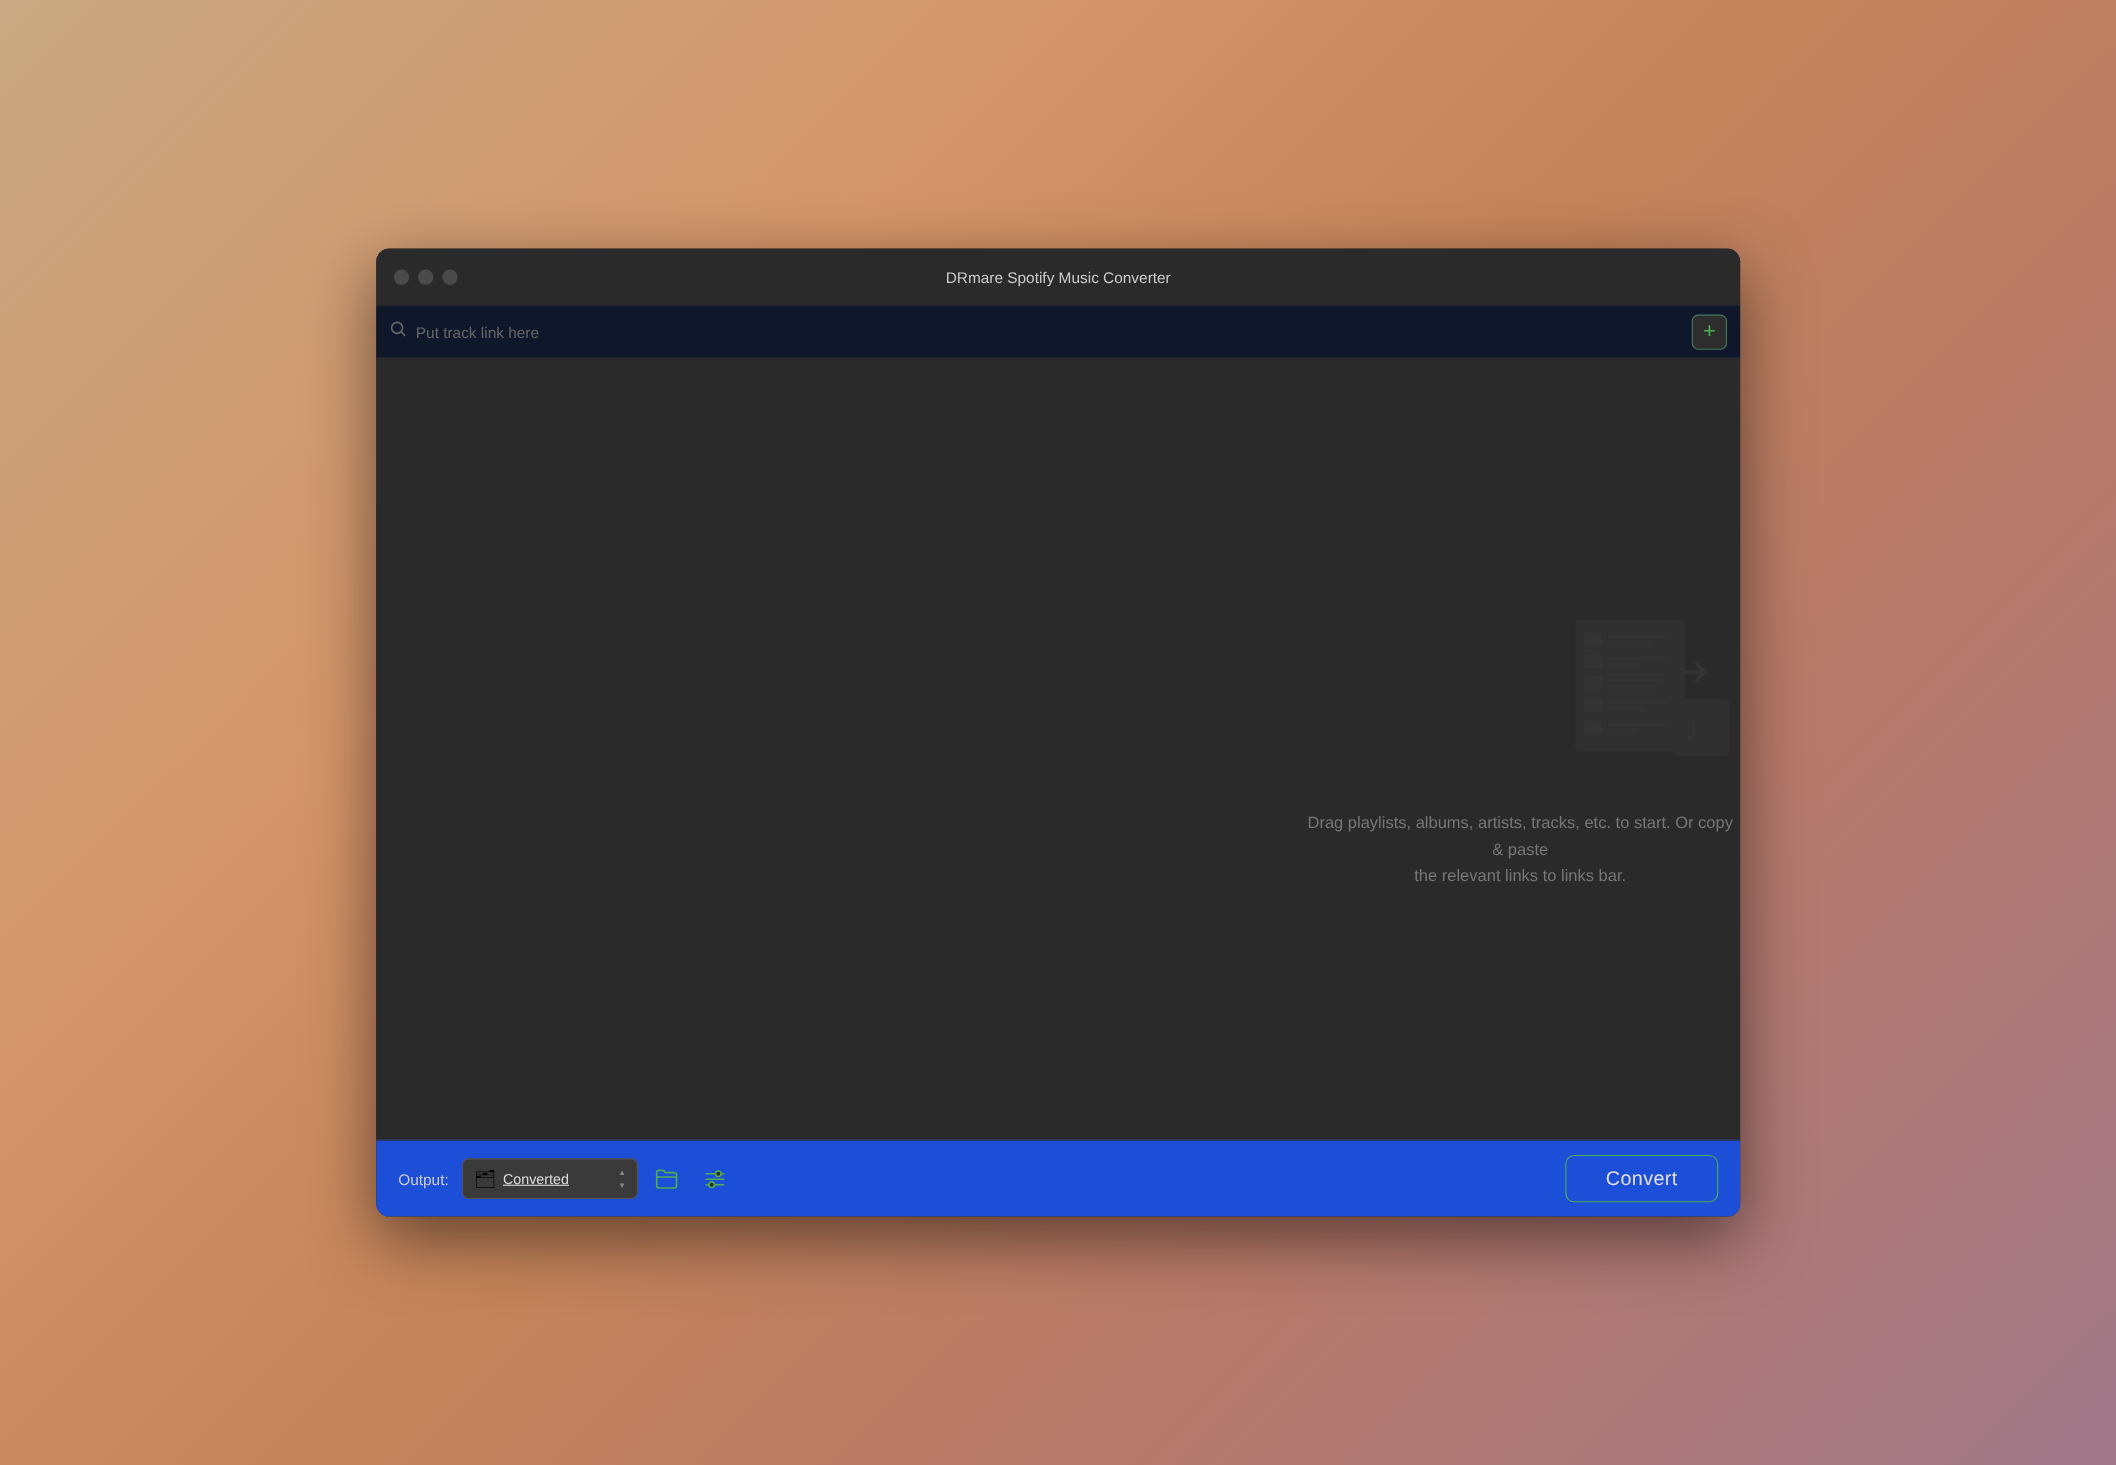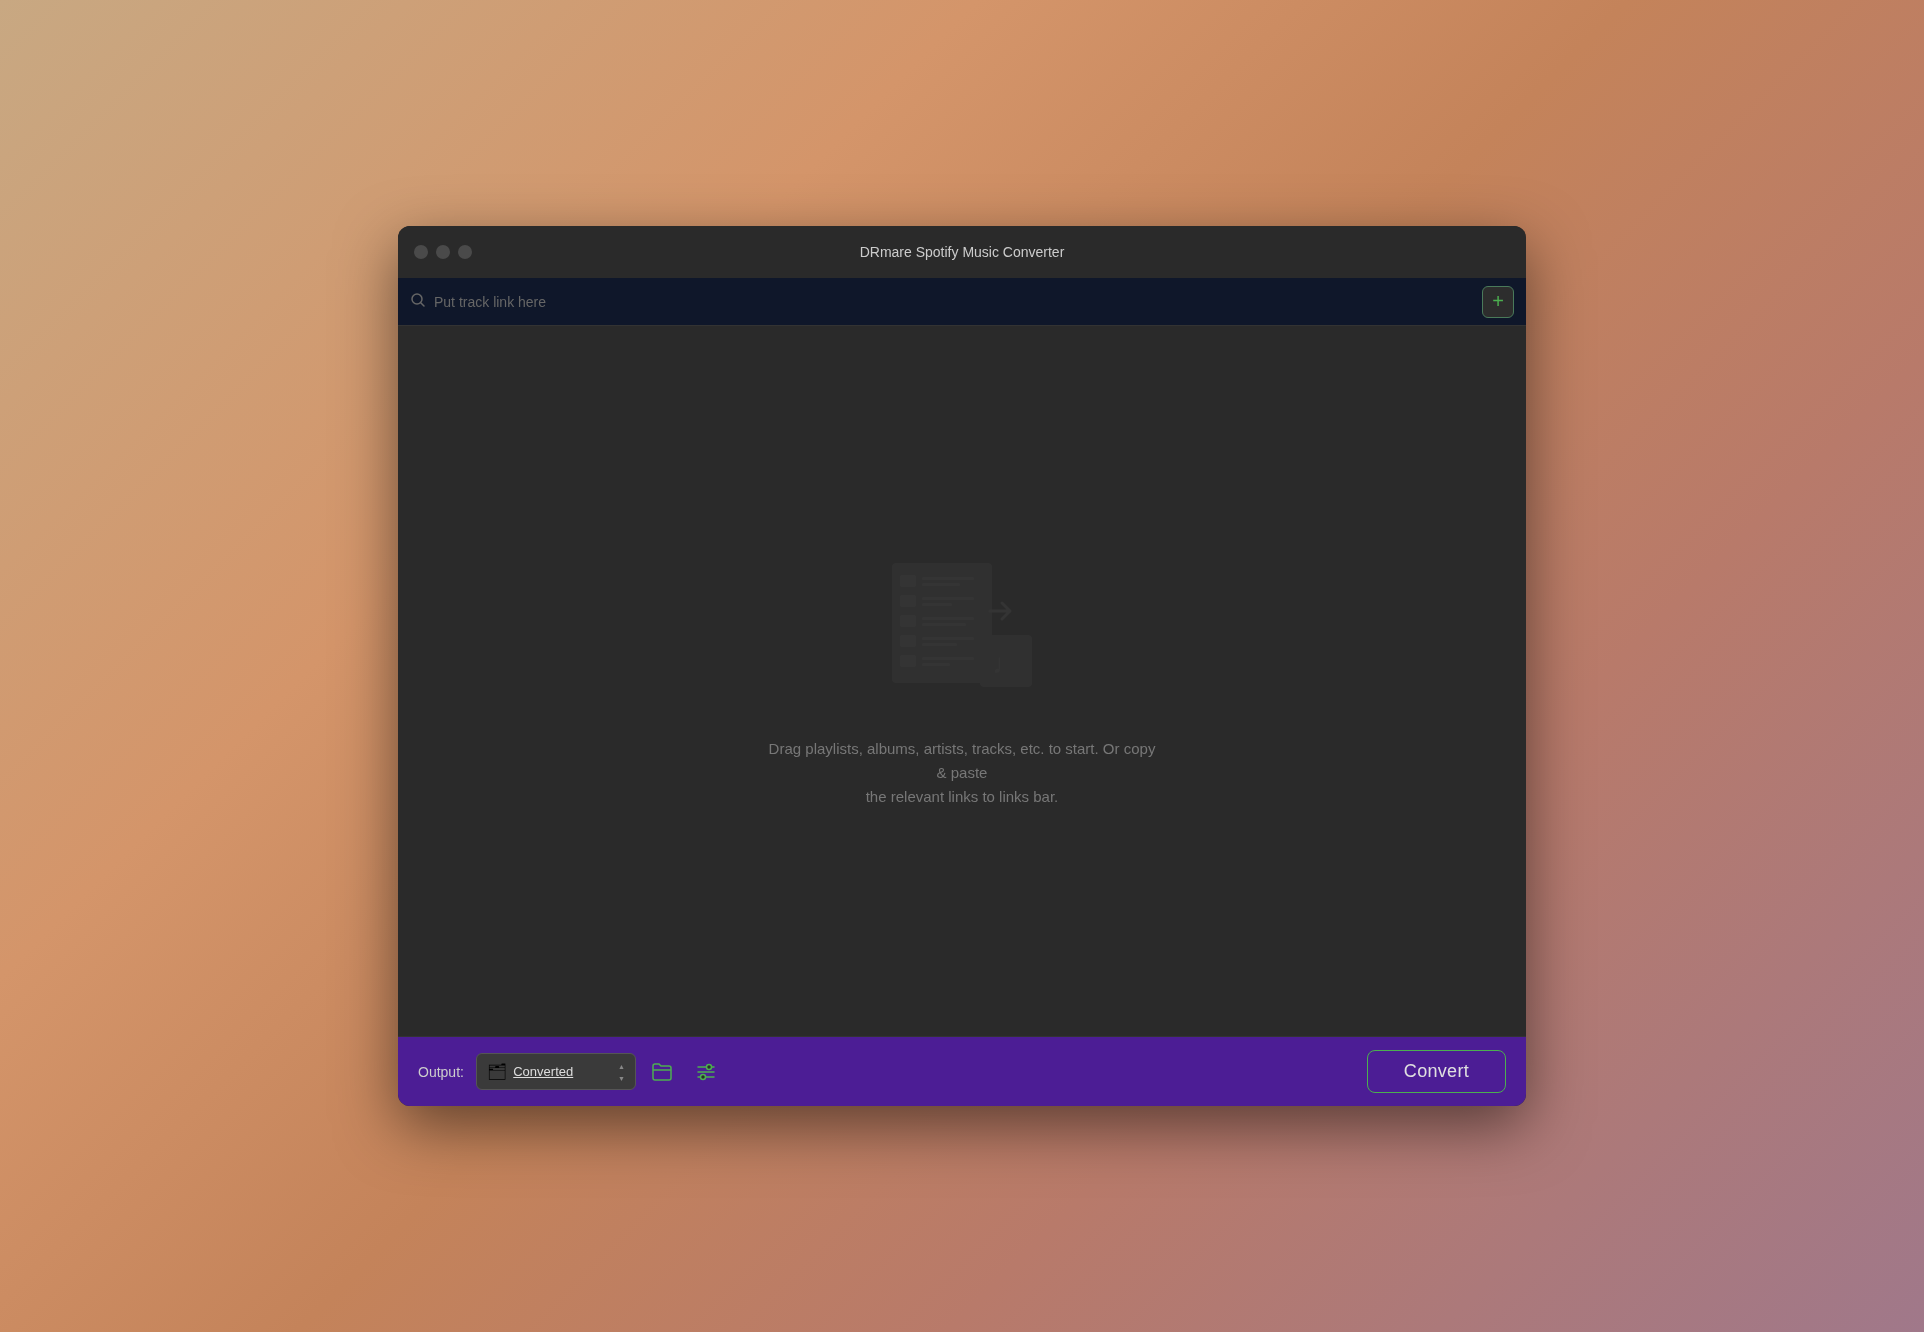--- a/index.html
+++ b/index.html
@@ -12,21 +12,21 @@
       width: 1924px;
       height: 1332px;
       background: linear-gradient(135deg, #c8a882 0%, #d4956a 30%, #c4835a 50%, #b87a6a 70%, #a0788a 100%);
       display: flex;
       align-items: center;
       justify-content: center;
       font-family: -apple-system, BlinkMacSystemFont, 'SF Pro Text', 'Helvetica Neue', Arial, sans-serif;
     }
 
     .window {
-      width: 1128px;
+      width: 1240px;
       height: 880px;
       background: #2a2a2a;
       border-radius: 12px;
       box-shadow: 0 20px 60px rgba(0,0,0,0.5);
       display: flex;
       flex-direction: column;
       overflow: hidden;
     }
 
     .title-bar {
@@ -107,21 +107,21 @@
       justify-content: center;
       cursor: pointer;
       color: #4CAF50;
       font-size: 20px;
       font-weight: 300;
     }
 
     .main-content {
       flex: 1;
       display: flex;
-      align-items: center;
+      align-items: flex-end;
       justify-content: center;
       flex-direction: column;
       gap: 24px;
       background: #2a2a2a;
     }
 
     .empty-illustration {
       width: 160px;
       height: 160px;
       position: relative;
@@ -131,21 +131,21 @@
     .empty-text {
       color: #777;
       font-size: 15px;
       text-align: center;
       line-height: 1.6;
       max-width: 400px;
     }
 
     .bottom-bar {
       height: 70px;
-      background: #4c1d95;
+      background: #1d4ed8;
       border-top: 1px solid #333;
       display: flex;
       align-items: center;
       padding: 0 20px;
       flex-shrink: 0;
     }
 
     .output-label {
       color: #ccc;
       font-size: 14px;

